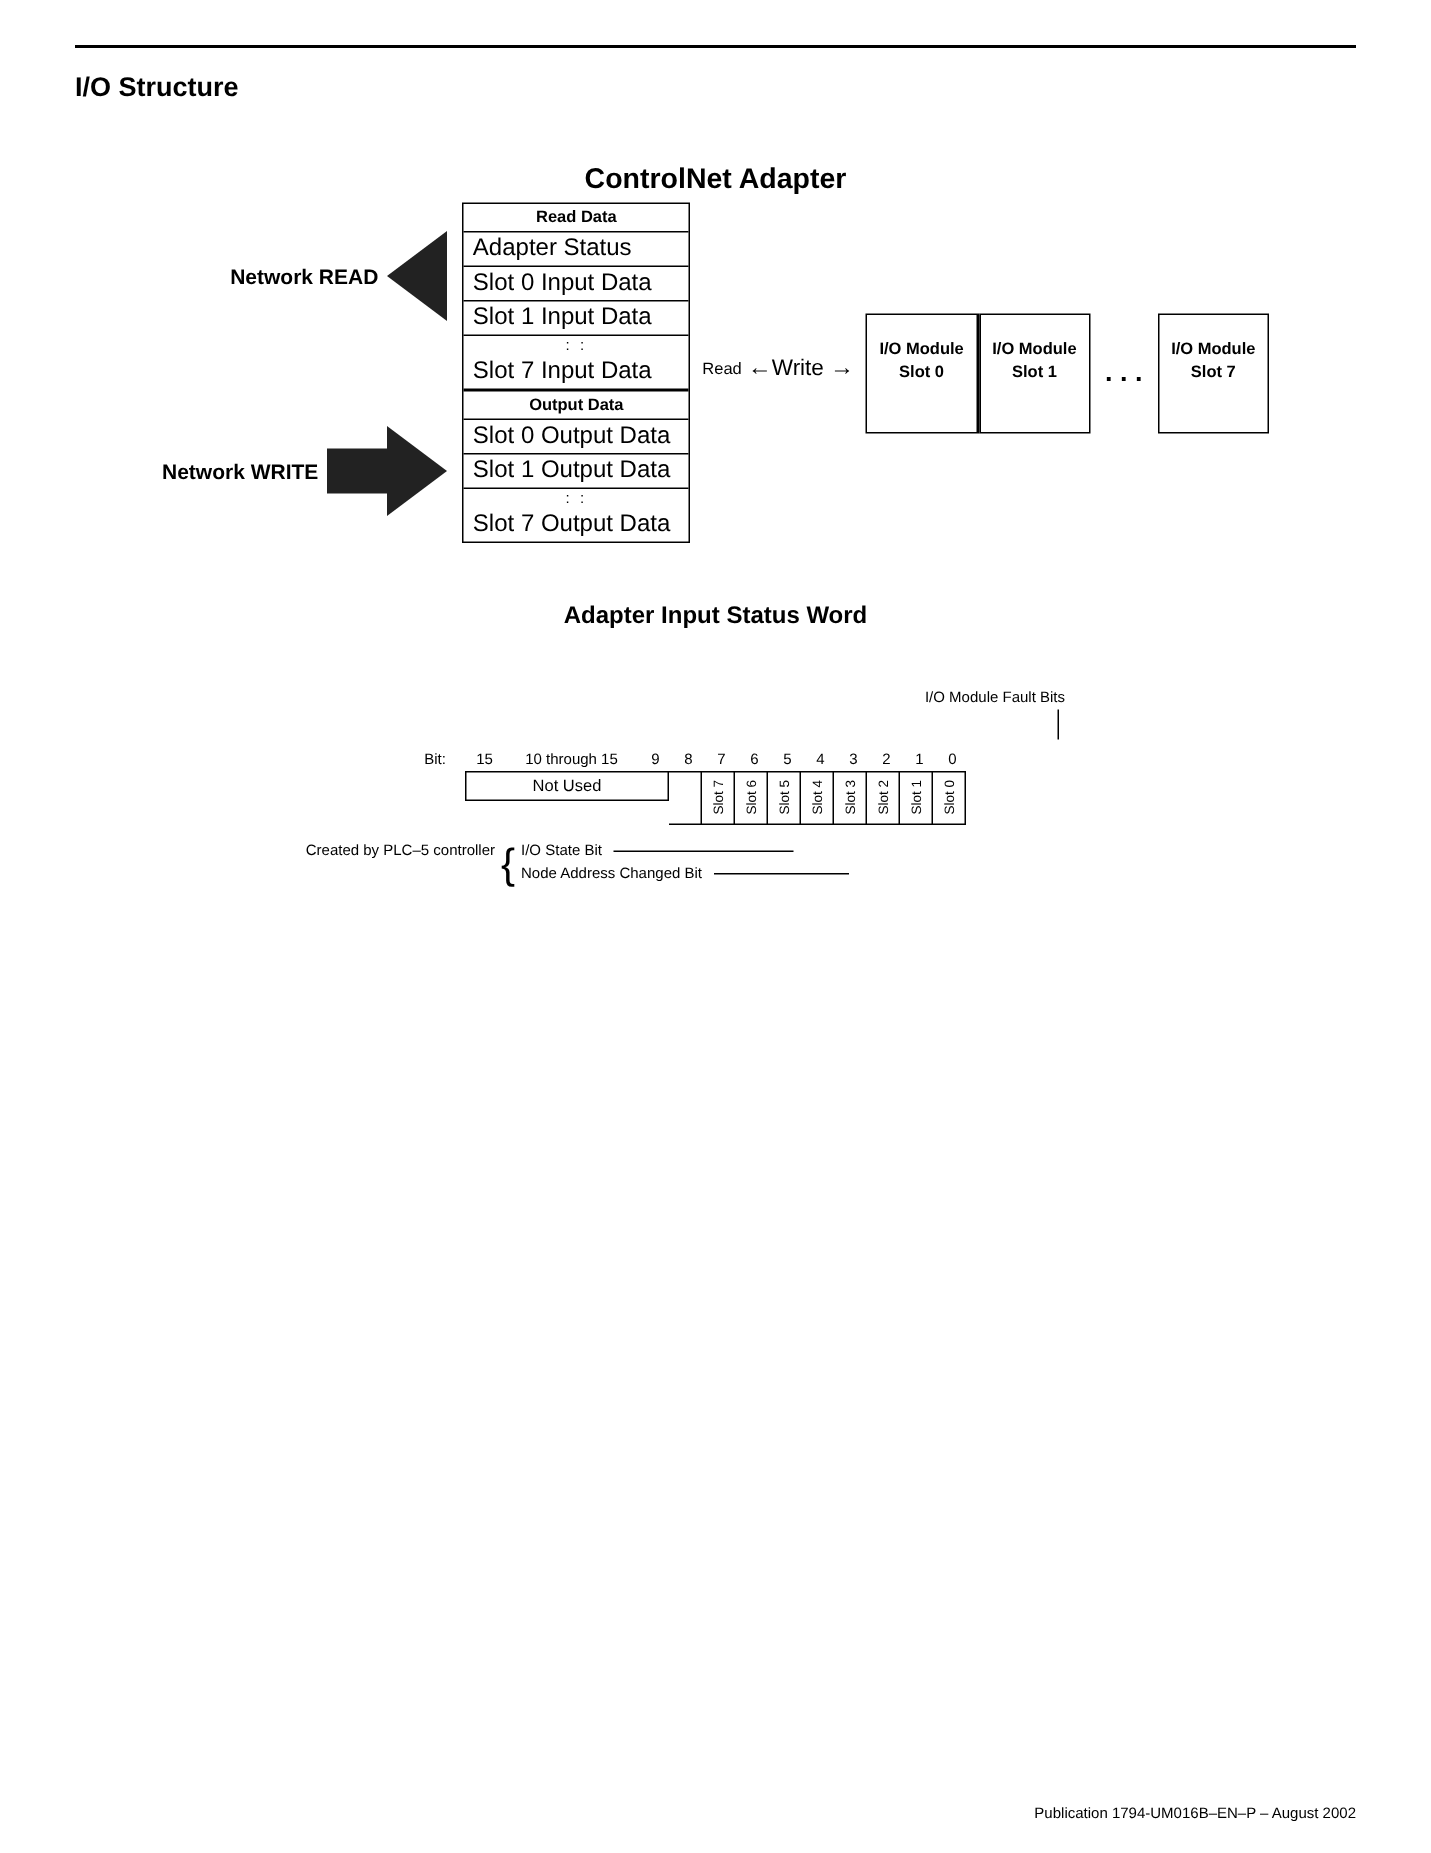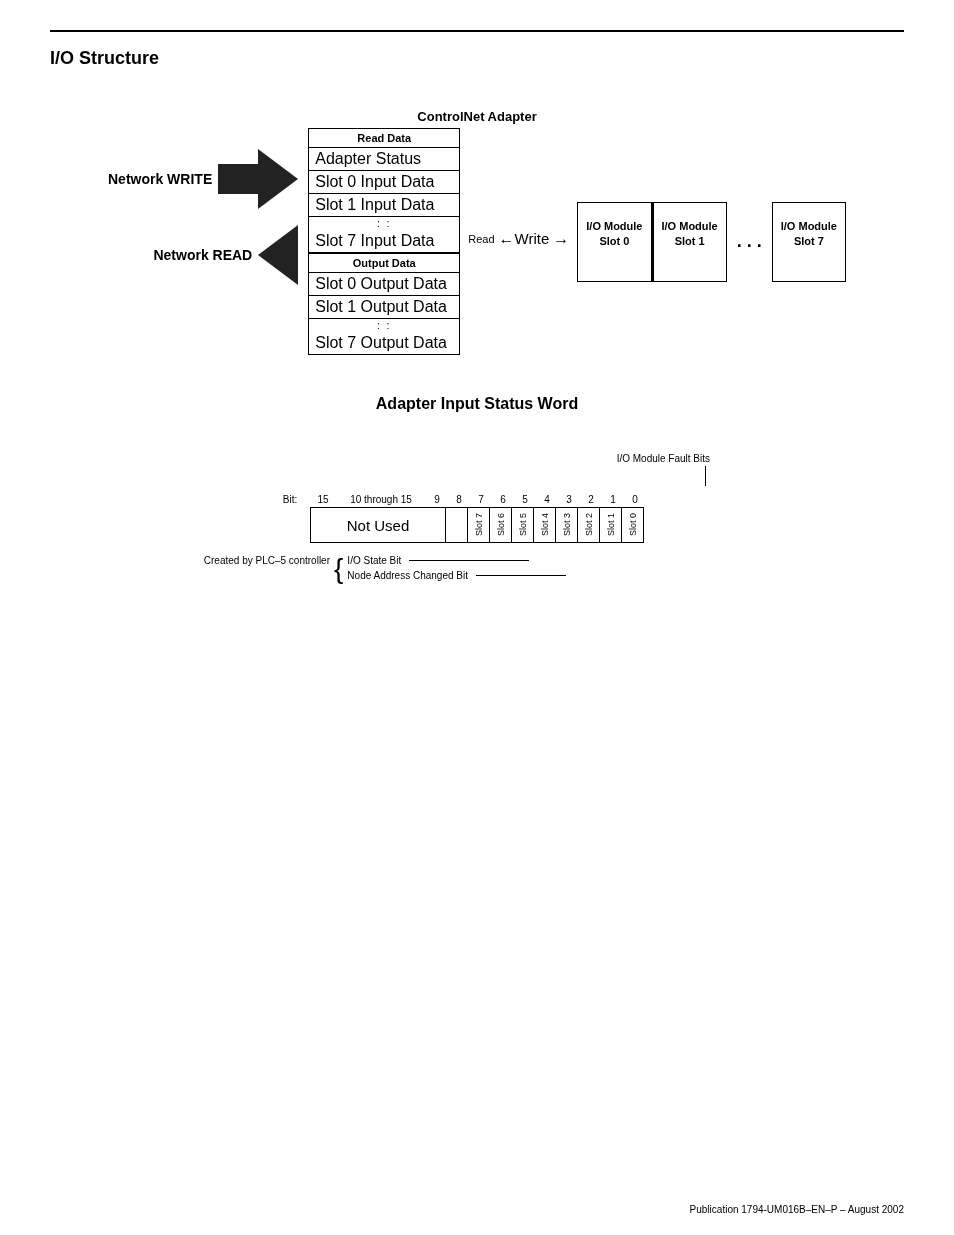--- a/index.html
+++ b/index.html
@@ -31,21 +31,21 @@
     
     .io-diagram-container {
       display: flex;
       flex-direction: column;
       align-items: center;
       margin-top: 40px;
       margin-bottom: 40px;
     }
     .controlnet-label {
       font-weight: bold;
-      font-size: 13px;
+      font-size: 19px;
       margin-bottom: 4px;
     }
     .io-diagram {
       display: flex;
       align-items: center;
       position: relative;
     }
 
     
     .arrows-col {
@@ -192,33 +192,33 @@
   <div class="top-rule"></div>
   <div class="section-title">I/O Structure</div>
 
   <div class="io-diagram-container">
     <div class="controlnet-label">ControlNet Adapter</div>
 
     <div class="io-diagram">
 
       <div class="arrows-col">
 
+        <div class="arrow-block" style="margin-bottom: 60px;">
+          <div class="arrow-label">Network READ</div>
+          <div style="display:flex; align-items:center;">
+            <div class="arrow-left"></div>
+            <div class="shaft" style="width:0px;"></div>
+          </div>
+        </div>
+
         <div class="arrow-block" style="margin-top: 10px;">
           <div class="arrow-label">Network WRITE</div>
           <div style="display:flex; align-items:center;">
             <div style="background:#222; width:40px; height:30px;"></div>
             <div class="arrow-right"></div>
-          </div>
-        </div>
-
-        <div class="arrow-block" style="margin-bottom: 60px;">
-          <div class="arrow-label">Network READ</div>
-          <div style="display:flex; align-items:center;">
-            <div class="arrow-left"></div>
-            <div class="shaft" style="width:0px;"></div>
           </div>
         </div>
       </div>
 
       <div class="adapter-box">
         <div class="adapter-section-title">Read Data</div>
         <div class="adapter-row">Adapter Status</div>
         <div class="adapter-row">Slot 0 Input Data</div>
         <div class="adapter-row">Slot 1 Input Data</div>
         <div class="adapter-dots">: :</div>
@@ -283,21 +283,21 @@
         <span style="font-size:10px; min-width:22px; text-align:center;">5</span>
         <span style="font-size:10px; min-width:22px; text-align:center;">4</span>
         <span style="font-size:10px; min-width:22px; text-align:center;">3</span>
         <span style="font-size:10px; min-width:22px; text-align:center;">2</span>
         <span style="font-size:10px; min-width:22px; text-align:center;">1</span>
         <span style="font-size:10px; min-width:22px; text-align:center;">0</span>
       </div>
 
       <div style="display: flex; align-items: stretch; margin-left: 220px;">
 
-        <div style="border: 1.5px solid #000; min-width: 136px; height: 36px; display: flex; align-items: center; justify-content: center; font-size: 15px; text-align: right;">Not Used</div>
+        <div style="border: 1.5px solid #000; min-width: 136px; height: 20px; display: flex; align-items: center; justify-content: center; font-size: 11px; text-align: right;">Not Used</div>
 
         <div style="border: 1.5px solid #000; border-left: none; min-width: 22px; height: 36px;"></div>
 
         <div style="border: 1.5px solid #000; border-left: none; min-width: 22px; height: 36px; display: flex; align-items: center; justify-content: center;">
           <span class="slot-text">Slot 7</span>
         </div>
         <div style="border: 1.5px solid #000; border-left: none; min-width: 22px; height: 36px; display: flex; align-items: center; justify-content: center;">
           <span class="slot-text">Slot 6</span>
         </div>
         <div style="border: 1.5px solid #000; border-left: none; min-width: 22px; height: 36px; display: flex; align-items: center; justify-content: center;">

